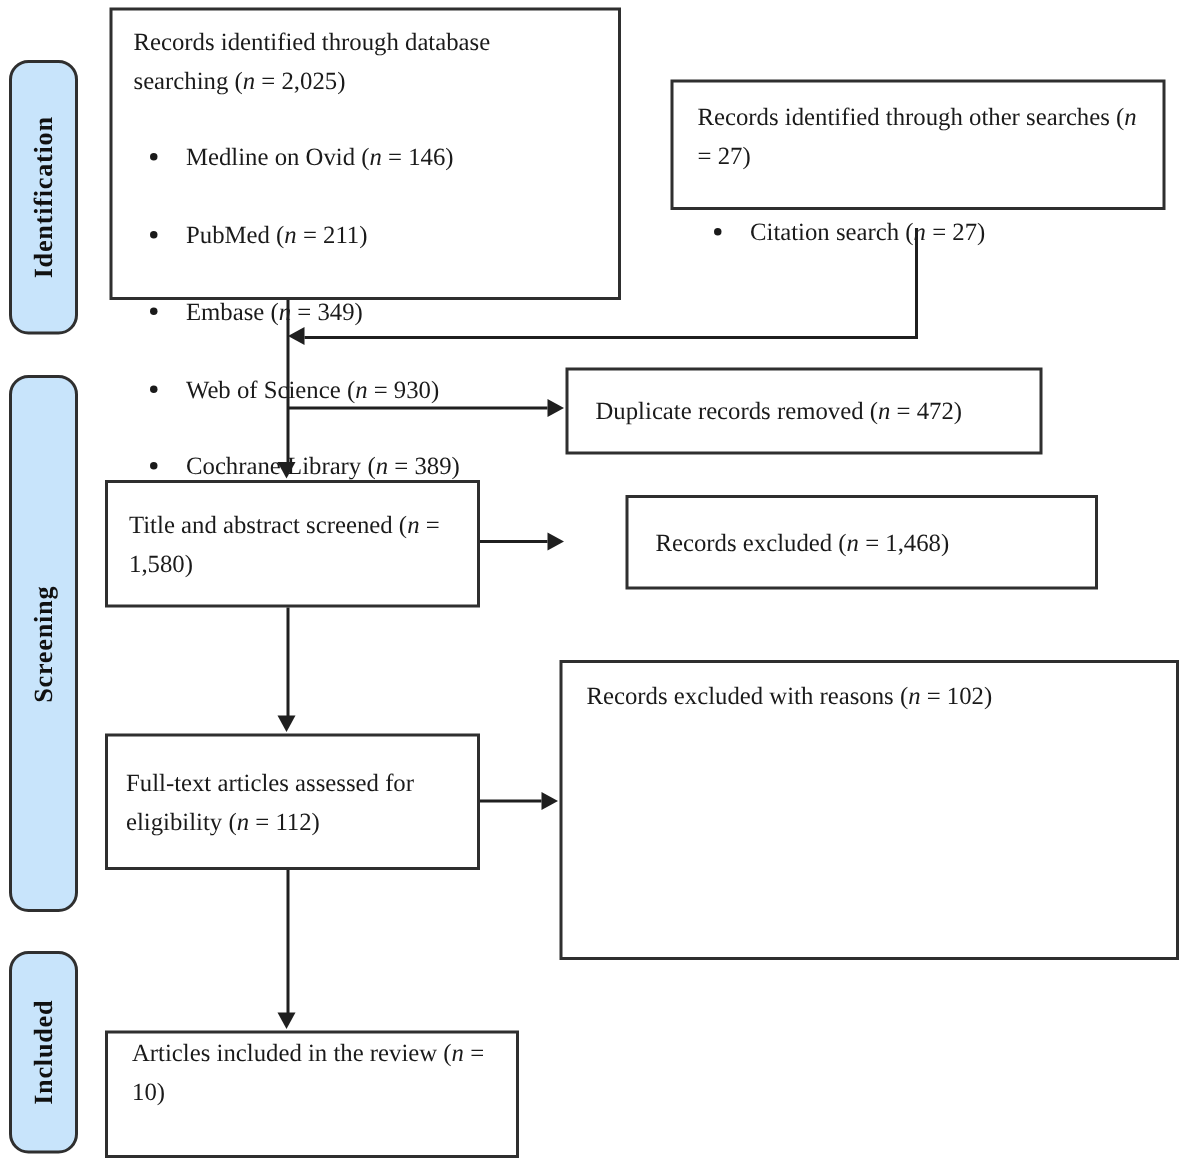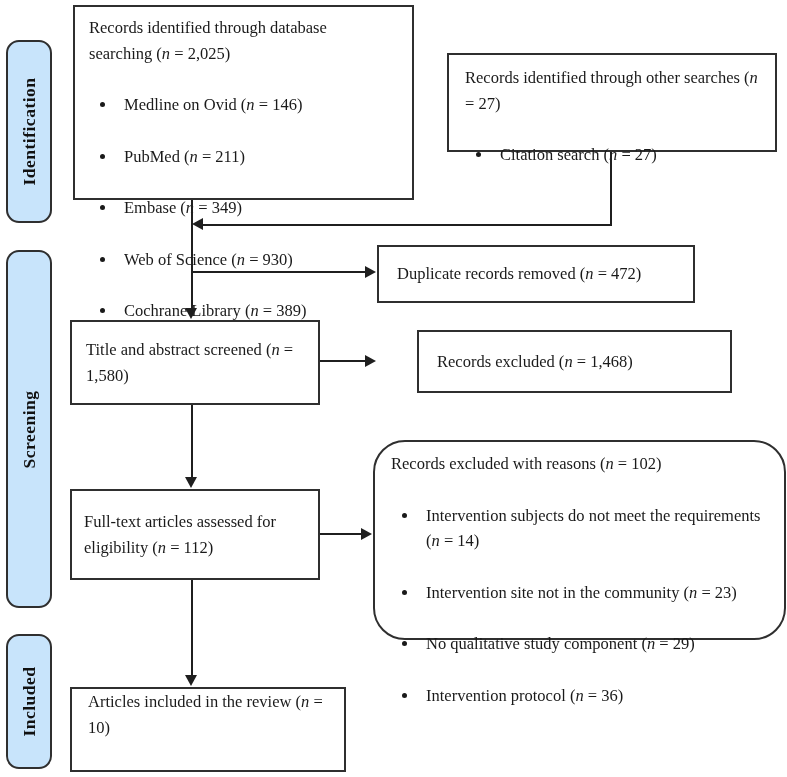--- a/index.html
+++ b/index.html
@@ -43,26 +43,26 @@
   .fbox {
     position: absolute;
     background: #ffffff;
     border: 2px solid #2f2f2f;
     box-sizing: border-box;
     font-size: 16.5px;
     line-height: 1.55;
   }
   .fbox i { font-style: italic; }
   .fbox-database  { left: 73px;  top: 5px;   width: 341px; height: 195px; padding: 8px 24px 0 14px; }
-  .fbox-other     { left: 447px; top: 53px;  width: 330px; height: 99px;  padding: 10px 10px 0 16px; }
+  .fbox-other     { left: 447px; top: 53px;  width: 330px; height: 87px;  padding: 10px 10px 0 16px; }
   .fbox-duplicates{ left: 377px; top: 245px; width: 318px; height: 58px;  display: flex; align-items: center; padding: 0 6px 0 18px; }
   .fbox-screened  { left: 70px;  top: 320px; width: 250px; height: 85px;  display: flex; align-items: center; padding: 0 6px 0 14px; }
   .fbox-excluded  { left: 377px; top: 330px; width: 315px; height: 63px;  display: flex; align-items: center; padding: 0 6px 0 18px; margin-left: 40px; }
   .fbox-fulltext  { left: 70px;  top: 489px; width: 250px; height: 91px;  display: flex; align-items: center; padding: 0 4px 0 12px; justify-content: flex-end; }
-  .fbox-reasons   { left: 373px; top: 440px; width: 413px; height: 200px; padding: 9px 6px 0 16px; border-radius: 32px; }
+  .fbox-reasons   { left: 373px; top: 440px; width: 413px; height: 200px; padding: 9px 6px 0 16px; }
   .fbox-included  { left: 70px;  top: 687px; width: 276px; height: 85px;  display: flex; align-items: flex-start; padding: 0 6px 0 16px; }
 
   .fbox ul {
     margin: 5px 0 0 0;
     padding: 0 0 0 28px;
     list-style: disc;
   }
   .fbox li { padding-left: 7px; margin-bottom: 6px; margin-top: 26px; }
   .fbox-reasons li { margin-bottom: 10px; }
 
@@ -136,26 +136,20 @@
   <div class="fbox fbox-excluded">
     <div>Records excluded (<i>n</i> = 1,468)</div>
   </div>
 
   <div class="fbox fbox-fulltext">
     <div>Full-text articles assessed for eligibility (<i>n</i> = 112)</div>
   </div>
 
   <div class="fbox fbox-reasons">
     <div>Records excluded with reasons (<i>n</i> = 102)</div>
-    <ul>
-        <li>Intervention subjects do not meet the requirements (<i>n</i> = 14)</li>
-        <li>Intervention site not in the community (<i>n</i> = 23)</li>
-        <li>No qualitative study component (<i>n</i> = 29)</li>
-        <li>Intervention protocol (<i>n</i> = 36)</li>
-      </ul>
   </div>
 
   <div class="fbox fbox-included">
     <div>Articles included in the review (<i>n</i> = 10)</div>
   </div>
 
   <div class="line lv seg-v-main1"></div>
   <div class="line lv seg-v-other"></div>
   <div class="line lh seg-h-merge"></div>
   <div class="ah ah-left ahp-merge"></div>

